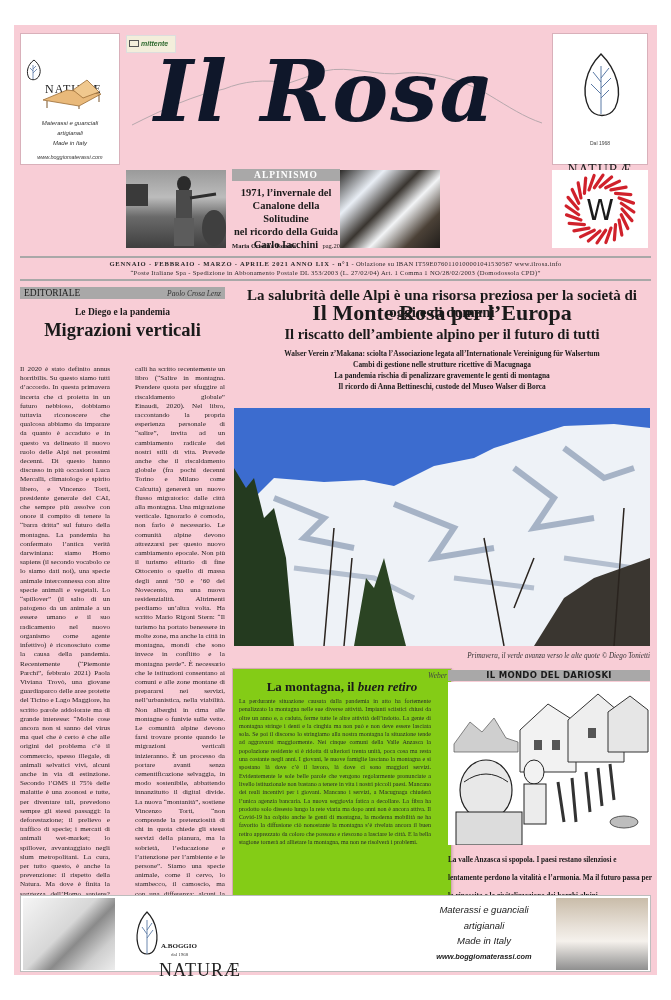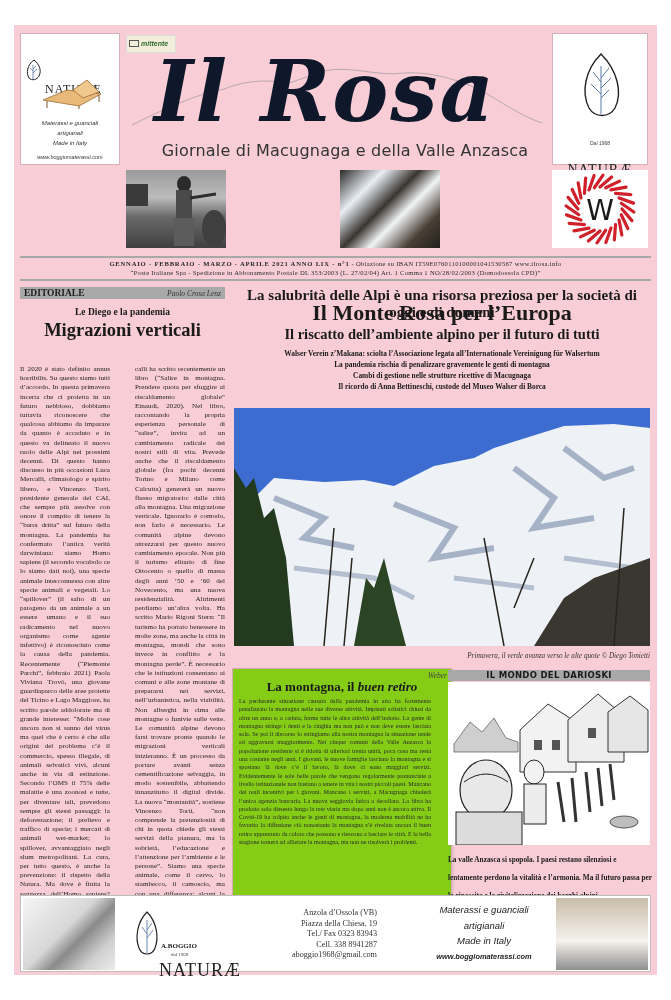--- a/index.html
+++ b/index.html
@@ -41,21 +41,21 @@
   .p-bw { left: 112px; top: 145px; width: 100px; height: 78px; background: linear-gradient(180deg,#9a9a9a 0%,#bcbcbc 35%,#6a6a6a 60%,#3f3f3f 100%); }
   .p-mtn { left: 326px; top: 145px; width: 100px; height: 78px; background: linear-gradient(135deg,#2c2a28 0%,#e9eef5 25%,#3a3530 45%,#f2f4f6 60%,#4b4137 80%,#201d1a 100%); }
   .walser-box { position: absolute; left: 538px; top: 145px; width: 96px; height: 78px; background: #fff; }
 
   .divider { position: absolute; left: 6px; width: 631px; height: 2px; background: #a9a8a8; }
   .info-line { position: absolute; left: 6px; width: 631px; text-align: center; font-family: "Liberation Serif", serif; font-size: 6.6px; letter-spacing: 0.3px; color: #2a2a2a; line-height: 9px; }
   .info-line b { font-weight: bold; letter-spacing: 0.8px; }
 
   
   .ed-bar { position: absolute; left: 6px; top: 262px; width: 205px; height: 12px; background: #a9a8a8; display: flex; justify-content: space-between; align-items: center; padding: 0 4px; }
-  .ed-bar .lbl { font-weight: bold; font-size: 9.5px; color: #1c1c1c; }
+  .ed-bar .lbl { font-weight: normal; font-size: 9.5px; color: #1c1c1c; }
   .ed-bar .auth { font-style: italic; font-size: 7.5px; color: #333; }
   .ed-kicker { position: absolute; left: 6px; top: 282px; width: 205px; text-align: center; font-weight: bold; font-size: 9.5px; }
   .ed-title { position: absolute; left: 6px; top: 295px; width: 205px; text-align: center; font-weight: bold; font-size: 18.5px; }
   .ed-cols { position: absolute; left: 6px; top: 340px; width: 205px; height: 570px; display: flex; gap: 25px; }
   .ed-col { width: 99px; font-size: 7.1px; line-height: 9.2px; text-align: justify; hyphens: manual; color: #222; }
 
   
   .lead-kicker { position: absolute; left: 218px; top: 262px; width: 420px; text-align: center; font-weight: bold; font-size: 15px; }
   .lead-title { position: absolute; left: 218px; top: 275px; width: 420px; text-align: center; font-weight: bold; font-size: 22px; }
   .lead-sub { position: absolute; left: 218px; top: 301px; width: 420px; text-align: center; font-weight: bold; font-size: 14.5px; }
@@ -119,21 +119,20 @@
   <div class="mittente">
     <span class="env"></span>
     <span>mittente</span>
   </div>
 
   <div class="title-area">
     <svg class="mountain-line" viewBox="0 0 424 122">
       <path d="M8 82 C40 66 70 52 100 46 C120 38 140 36 165 40 L200 28 C225 22 255 34 280 30 C310 28 345 40 365 52 C385 64 400 74 418 80" fill="none" stroke="#b7a8ad" stroke-width="1"></path>
     </svg>
     <div class="masthead-title">Il Rosa</div>
-    <div class="masthead-sub">Giornale di Macugnaga e della Valle Anzasca</div>
   </div>
 
   <div class="ad-box ad-right">
     <svg class="leaf-big" width="48" height="68" viewBox="0 0 48 68">
       <path d="M24 2 C8 18 4 40 12 56 C18 66 32 66 38 56 C46 40 40 18 24 2 Z" fill="none" stroke="#222" stroke-width="1.4"></path>
       <path d="M24 14 L24 62 M24 26 L32 16 M24 36 L34 26 M24 46 L32 38 M24 30 L16 20 M24 42 L14 32" stroke="#5b7aa6" stroke-width="1" fill="none"></path>
     </svg>
     <div class="naturae-word">NATURÆ</div>
     <div class="dal">Dal 1968</div>
   </div>
@@ -142,20 +141,33 @@
     <svg width="100" height="78" viewBox="0 0 100 78">
       <rect x="0" y="14" width="22" height="22" fill="#3a3a3a"></rect>
       <ellipse cx="58" cy="14" rx="7" ry="8" fill="#2b2b2b"></ellipse>
       <rect x="50" y="20" width="16" height="30" fill="#4a4a4a"></rect>
       <rect x="48" y="48" width="20" height="28" fill="#5c5c5c"></rect>
       <line x1="64" y1="28" x2="90" y2="24" stroke="#2e2e2e" stroke-width="3"></line>
       <ellipse cx="88" cy="58" rx="12" ry="18" fill="#3f3f3f"></ellipse>
     </svg>
   </div>
 
+  <div class="teaser t2">
+    <div class="section-tag">ALPINISMO</div>
+    <div class="teaser-title">
+      <div>1971, l’invernale del</div>
+      <div>Canalone della Solitudine</div>
+      <div>nel ricordo della Guida</div>
+      <div>Carlo Iacchini</div>
+    </div>
+    <div class="teaser-foot">
+      <span class="author">Maria Cristina Tomola</span>
+      <span>pag.20</span>
+    </div>
+  </div>
   <div class="photo p-mtn"></div>
 
   <div class="walser-box">
     <svg id="walser-svg" width="96" height="78" viewBox="0 0 96 78">
         <line x1="69.25036817835951" y1="33.30598100774454" x2="81.86783679609178" y2="41.994934181796175" stroke="#d0212b" stroke-width="3.2" stroke-linecap="round"></line>
         <line x1="67.05255888325765" y1="27.99999999999999" x2="81.48896424696565" y2="33.12724309498033" stroke="#d0212b" stroke-width="3.2" stroke-linecap="round"></line>
         <line x1="63.55634918610404" y1="23.44365081389595" x2="78.82787412753895" y2="24.659770686051946" stroke="#d0212b" stroke-width="3.2" stroke-linecap="round"></line>
         <line x1="59" y1="19.94744111674235" x2="74.06591533179125" y2="17.169561206519678" stroke="#d0212b" stroke-width="3.2" stroke-linecap="round"></line>
         <line x1="53.694018992255444" y1="17.749631821640495" x2="67.52760748214372" y2="11.167060054257217" stroke="#d0212b" stroke-width="3.2" stroke-linecap="round"></line>
         <line x1="47.99999999999999" y1="17" x2="59.658525453485325" y2="7.061327763189109" stroke="#d0212b" stroke-width="3.2" stroke-linecap="round"></line>
@@ -195,22 +207,22 @@
   <div class="ed-cols">
     <div class="ed-col">Il 2020 è stato definito annus horribilis. Su questo siamo tutti d’accordo. In questa primavera incerta che ci proietta in un futuro nebbioso, dobbiamo tuttavia riconoscere che qualcosa abbiamo da imparare da quanto è accaduto e in questo va delineato il nuovo ruolo delle Alpi nei prossimi decenni. Di questo hanno discusso in più occasioni Luca Mercalli, climatologo e spirito libero, e Vincenzo Torti, presidente generale del CAI, che sempre più assolve con onore il compito di tenere la “barra dritta” sul futuro della montagna. La pandemia ha confermato l’antica verità darwiniana: siamo Homo sapiens (il secondo vocabolo ce lo siamo dati noi), una specie animale interconnessa con altre specie animali e vegetali. Lo “spillover” (il salto di un patogeno da un animale a un essere umano e il suo radicamento nel nuovo organismo come agente infettivo) è riconosciuto come la causa della pandemia. Recentemente (“Piemonte Parchi”, febbraio 2021) Paola Viviana Trovò, una giovane guardiaparco delle aree protette del Ticino e Lago Maggiore, ha scritto parole addolorate ma di grande interesse: “Molte cose ancora non si sanno del virus ma quel che è certo è che alle origini del problema c’è il commercio, spesso illegale, di animali selvatici vivi, alcuni anche in via di estinzione. Secondo l’OMS il 75% delle malattie è una zoonosi e tutte, per diventare tali, prevedono sempre gli stessi passaggi: la deforestazione; il prelievo e traffico di specie; i mercati di animali wet-market; lo spillover, avvantaggiato negli slum metropolitani. La cura, per tutto questo, è anche la prevenzione: il rispetto della Natura. Ma dove è finita la saggezza dell’Homo sapiens? Dove è finita l’empatia con le creature viventi e con la bellezza del Mondo?”. Luca Mer-</div>
     <div class="ed-col">calli ha scritto recentemente un libro (“Salire in montagna. Prendere quota per sfuggire al riscaldamento globale” Einaudi, 2020). Nel libro, raccontando la propria esperienza personale di “salire”, invita ad un cambiamento radicale dei nostri stili di vita. Prevede anche che il riscaldamento globale (fra pochi decenni Torino e Milano come Calcutta) genererà un nuovo flusso migratorio: dalle città alla montagna. Una migrazione verticale. Ignorarlo è comodo, non farlo è necessario. Le comunità alpine devono attrezzarsi per questo nuovo cambiamento epocale. Non più il turismo elitario di fine Ottocento o quello di massa degli anni ’50 e ’60 del Novecento, ma una nuova residenzialità. Altrimenti perdiamo un’altra volta. Ha scritto Mario Rigoni Stern: “Il turismo ha portato benessere in molte zone, ma anche la città in montagna, mondi che sono invece in conflitto e la montagna perde”. È necessario che le istituzioni consentano ai comuni e alle zone montane di prepararsi nei servizi, nell’urbanistica, nella viabilità. Non alberghi in cima alle montagne o funivie sulle vette. Le comunità alpine devono farsi trovare pronte quando le migrazioni verticali inizieranno. È un processo da portare avanti senza cementificazione selvaggia, in modo sostenibile, abbattendo innanzitutto il digital divide. La nuova “montanità”, sostiene Vincenzo Torti, “non comprende la pretenziosità di chi in quota chiede gli stessi servizi della pianura, ma la sobrietà, l’educazione e l’attenzione per l’ambiente e le persone”. Siamo una specie animale, come il cervo, lo stambecco, il camoscio, ma con una differenza: alcuni la chiamano capacità di pensiero simbolico, altri cultura. La nostra cultura alpina che sta a noi rinnovare per affrontare le sfide del domani.</div>
   </div>
 
   <div class="lead-kicker">La salubrità delle Alpi è una risorsa preziosa per la società di oggi e di domani</div>
   <div class="lead-title">Il Monte Rosa per l’Europa</div>
   <div class="lead-sub">Il riscatto dell’ambiente alpino per il futuro di tutti</div>
   <div class="lead-bullets">
     <div>Walser Verein z’Makana: sciolta l’Associazione legata all’Internationale Vereinigung für Walsertum</div>
+    <div>Cambi di gestione nelle strutture ricettive di Macugnaga</div>
     <div>La pandemia rischia di penalizzare gravemente le genti di montagna</div>
-    <div>Cambi di gestione nelle strutture ricettive di Macugnaga</div>
     <div>Il ricordo di Anna Bettineschi, custode del Museo Walser di Borca</div>
   </div>
   <div class="hero">
     <svg width="416" height="238" viewBox="0 0 416 238">
       <rect x="0" y="0" width="416" height="238" fill="#3c6ccf"></rect>
       <polygon points="0,238 0,110 40,70 90,74 130,72 160,78 200,58 240,50 260,40 330,18 380,16 416,20 416,238" fill="#eef2f7"></polygon>
       <path d="M40,90 L90,110 L70,130 L120,140 M160,96 L220,120 L200,150 L260,140 M280,60 L320,90 L300,120 L360,110 M330,40 L370,70 L400,60" stroke="#6c7f9e" stroke-width="6" fill="none" opacity="0.55"></path>
       <path d="M60,160 L140,170 L180,190 M220,170 L300,180 M330,150 L400,160" stroke="#7a8ca8" stroke-width="5" fill="none" opacity="0.5"></path>
       <polygon points="0,238 0,60 12,80 20,70 30,110 40,100 52,150 60,238" fill="#243a1f"></polygon>
       <polygon points="120,238 132,170 140,180 150,150 162,200 172,238" fill="#2b4423"></polygon>
@@ -252,27 +264,20 @@
     <div class="fa-img-l"></div>
     <div class="fa-logo">
       <svg width="28" height="48" viewBox="0 0 28 48" style="position:absolute;left:0;top:2px">
           <path d="M14 2 C4 12 2 28 6 38 C9 46 19 46 22 38 C26 28 24 12 14 2 Z" fill="none" stroke="#222" stroke-width="1.2"></path>
           <path d="M14 10 L14 44 M14 20 L19 13 M14 28 L20 20 M14 24 L9 17" stroke="#5b7aa6" stroke-width="0.9" fill="none"></path>
         </svg>
       <span class="naturae-word">NATURÆ</span>
       <span class="boggio">A.BOGGIO</span>
       <span class="dal">dal 1968</span>
     </div>
-    <div class="fa-addr">
-      <div>Anzola d’Ossola (VB)</div>
-      <div>Piazza della Chiesa, 19</div>
-      <div>Tel./ Fax 0323 83943</div>
-      <div>Cell. 338 8941287</div>
-      <div>aboggio1968@gmail.com</div>
-    </div>
     <div class="fa-tag">
       <div>Materassi e guanciali</div>
       <div>artigianali</div>
       <div>Made in Italy</div>
       <div class="url">www.boggiomaterassi.com</div>
     </div>
     <div class="fa-img-r"></div>
   </div>
 </div>
 

